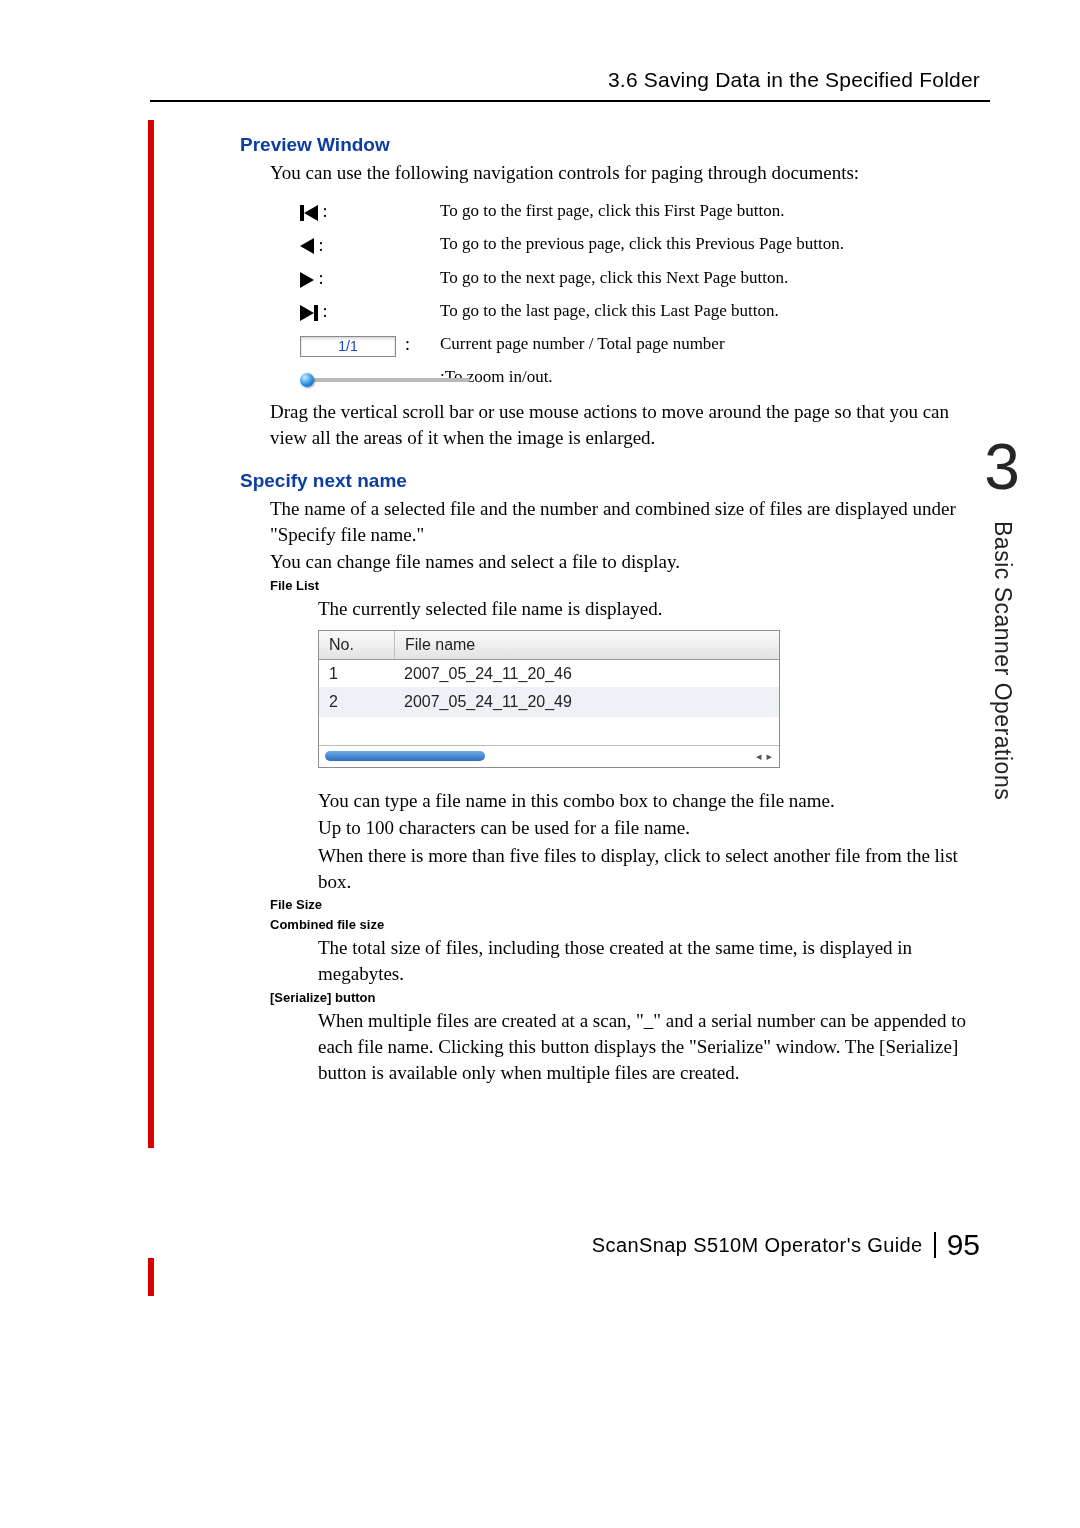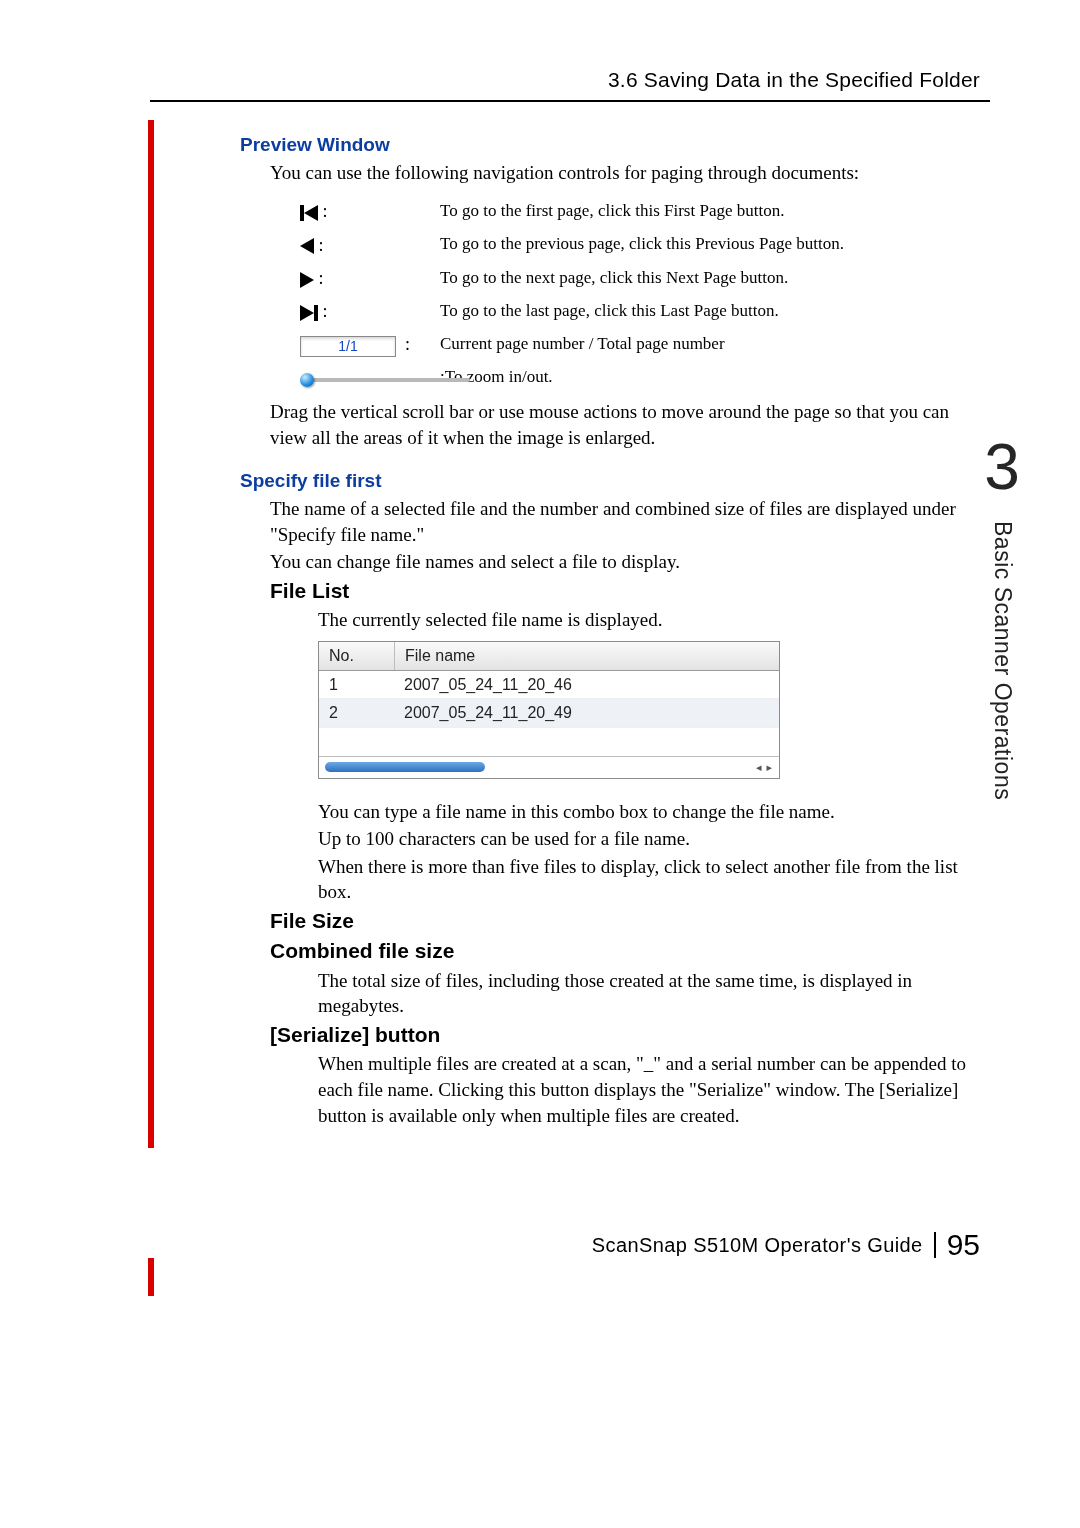--- a/index.html
+++ b/index.html
@@ -54,21 +54,21 @@
     font-family: Arial, Helvetica, sans-serif;
     font-weight: bold;
     color: #0b3ea0;
     font-size: 19px;
     margin-top: 18px;
   }
   .h-black {
     font-family: Arial, Helvetica, sans-serif;
     font-weight: bold;
     color: #000;
-    font-size: 21px;
+    font-size: 13px;
     margin-top: 12px;
   }
   .para-1 {
     margin-left: 30px;
     margin-top: 2px;
   }
   .para-2 {
     margin-left: 78px;
     margin-top: 2px;
   }
@@ -258,21 +258,21 @@
             <span class="track"></span>
             <span class="knob"></span>
           </span>
         </span>
         <span class="nav-desc">:To zoom in/out.</span>
       </div>
     </div>
 
     <div class="para-1">Drag the vertical scroll bar or use mouse actions to move around the page so that you can view all the areas of it when the image is enlarged.</div>
 
-    <div class="h-blue">Specify file first</div>
+    <div class="h-blue">Specify next name</div>
     <div class="para-1">The name of a selected file and the number and combined size of files are displayed under "Specify file name."</div>
     <div class="para-1">You can change file names and select a file to display.</div>
 
     <div class="h-black para-1" style="margin-left:30px">File List</div>
     <div class="para-2">The currently selected file name is displayed.</div>
 
     <div class="filelist">
       <div class="filelist-head">
         <div class="col-no">No.</div>
         <div class="col-fn">File name</div>

